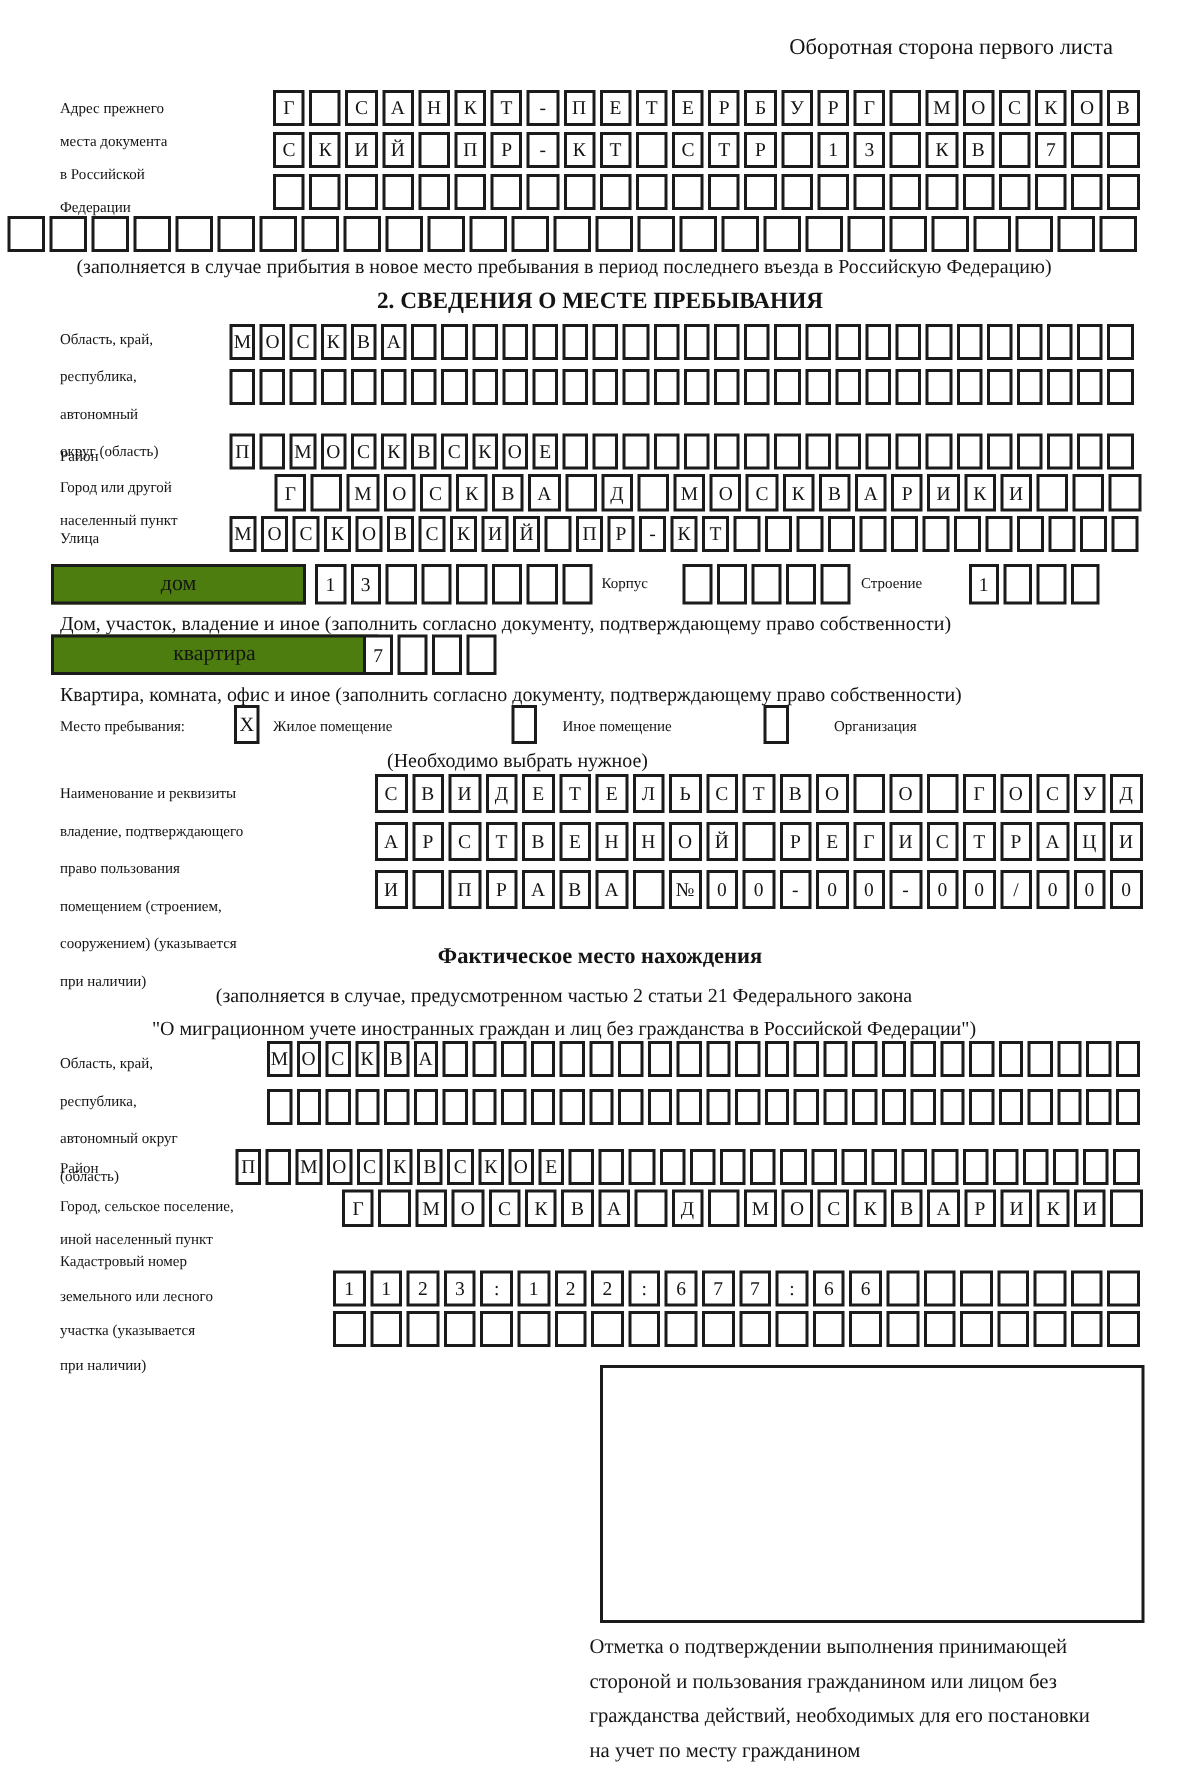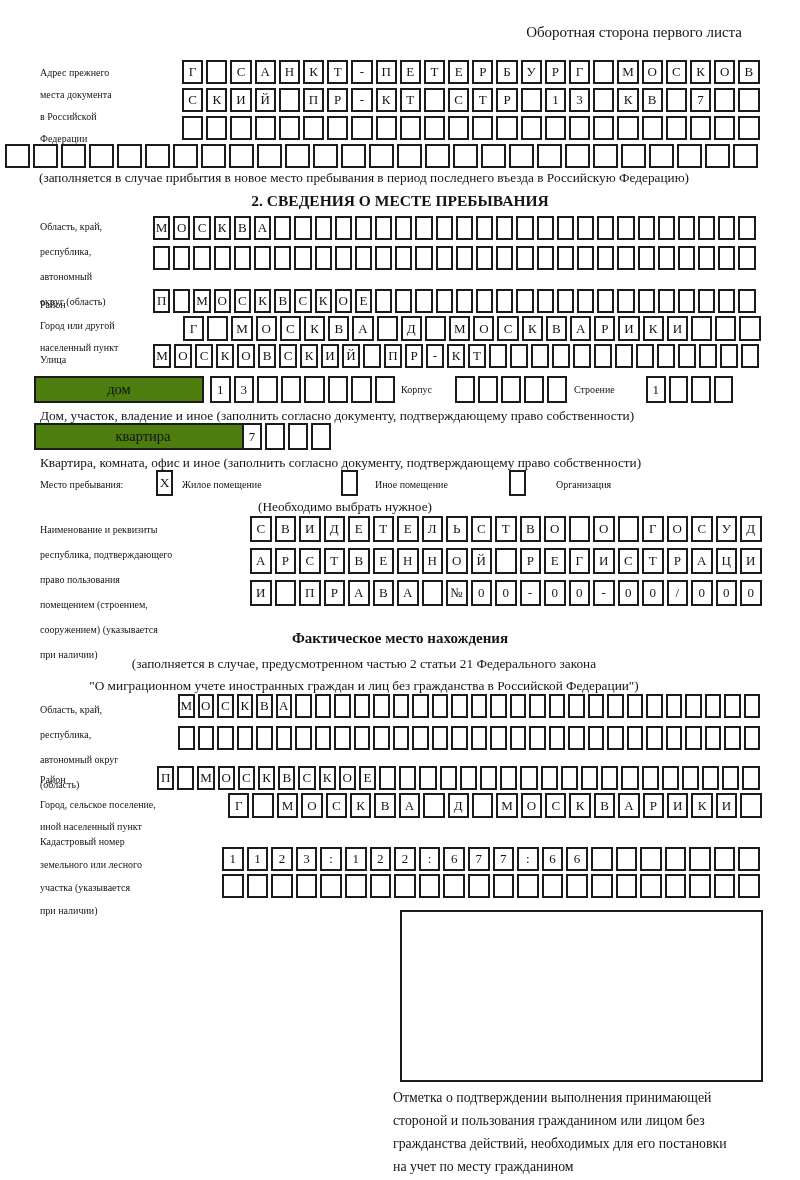--- a/index.html
+++ b/index.html
@@ -2,21 +2,21 @@
 <html><head>
 <meta charset="utf-8">
 <style>
   html,body{margin:0;padding:0;background:#fff;}
   .sheet{position:relative;width:800px;height:1180px;background:#fff;overflow:hidden;
          font-family:"Liberation Serif",serif;color:#141414;}
   .txt{position:absolute;font-size:10px;line-height:22px;}
   .lh25{line-height:25px;}
   .lh23{line-height:23px;}
   .note{position:absolute;font-size:13.3px;}
-  .center{left:0;width:728px;text-align:center;}
+  .center{left:12px;width:728px;text-align:center;}
   .hdr{position:absolute;left:0;width:800px;text-align:center;font-weight:bold;font-size:15.5px;}
   .cr{position:absolute;display:flex;}
   .cr .cell{box-sizing:border-box;border:2px solid #1b1b1b;height:24px;margin-right:3px;
             display:flex;align-items:center;justify-content:center;font-size:13px;background:#fff;}
   .w212 .cell{width:21.2px;}
   .w25  .cell{width:25px;}
   .w172 .cell{width:17.2px;}
   .w18  .cell{width:18px;}
   .w215 .cell{width:21.5px;}
   .w205 .cell{width:20.5px;}
@@ -371,21 +371,21 @@
   <div class="chk" style="left:156px;top:470px;">X</div>
   <div class="txt" style="left:182px;top:474px;">Жилое помещение</div>
   <div class="chk" style="left:341px;top:470px;"></div>
   <div class="txt" style="left:375px;top:474px;">Иное помещение</div>
   <div class="chk" style="left:509px;top:470px;"></div>
   <div class="txt" style="left:556px;top:474px;">Организация</div>
   <div class="note" style="left:120px;top:499px;width:450px;text-align:center;">(Необходимо выбрать нужное)</div>
 
   <div class="txt lh25" style="left:40px;top:517px;">
     <div>Наименование и реквизиты</div>
-    <div>республика, подтверждающего</div>
+    <div>владение, подтверждающего</div>
     <div>право пользования</div>
     <div>помещением (строением,</div>
     <div>сооружением) (указывается</div>
     <div>при наличии)</div>
   </div>
   <div class="cr w215 h26" style="left:250px;top:516px;">
       <div class="cell">С</div>
       <div class="cell">В</div>
       <div class="cell">И</div>
       <div class="cell">Д</div>

